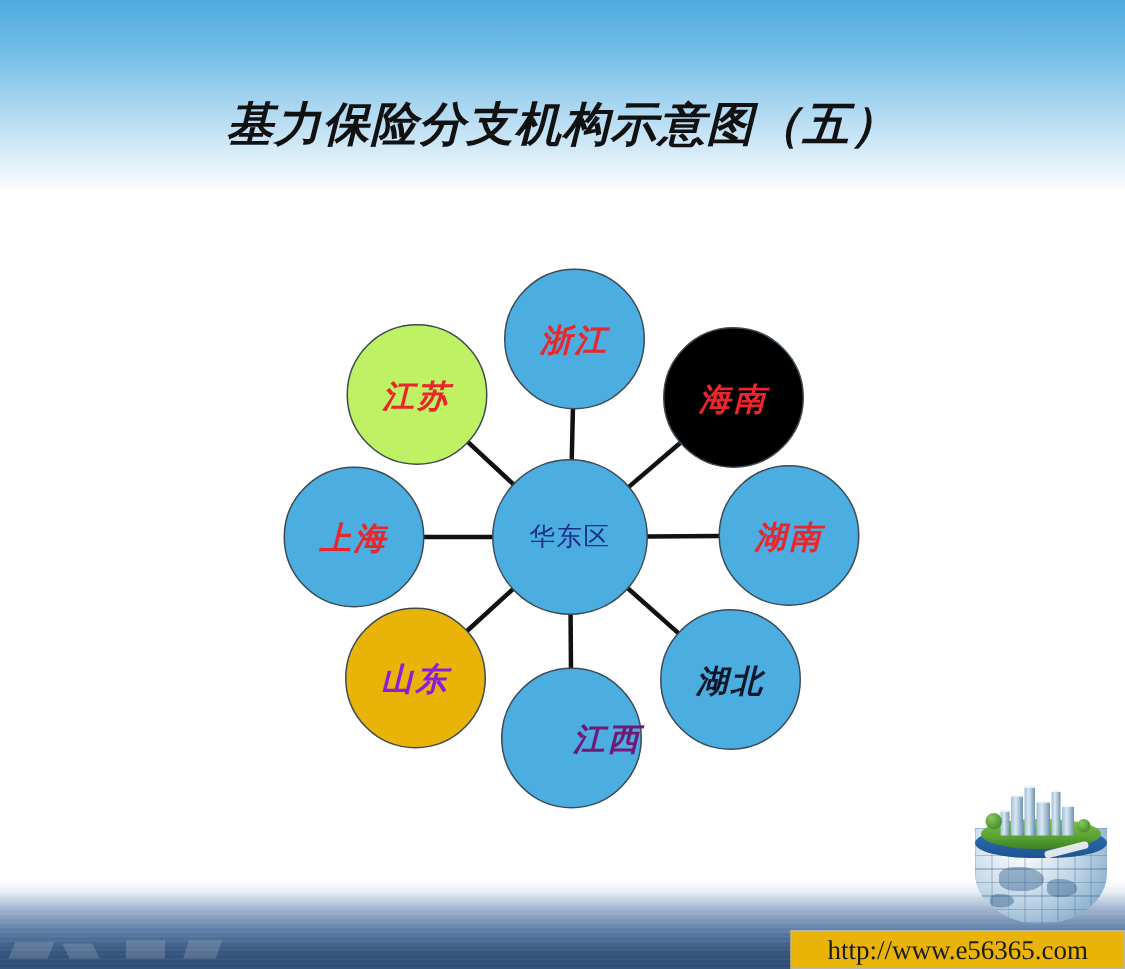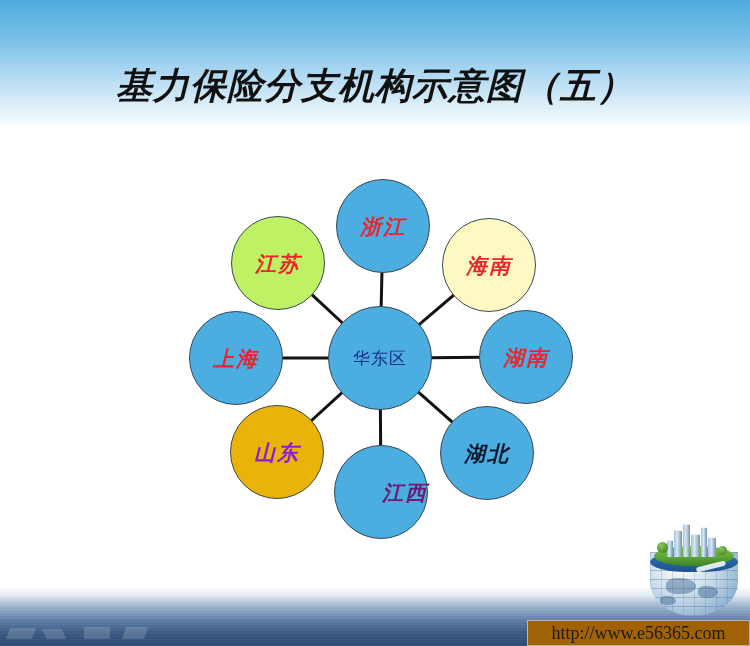--- a/index.html
+++ b/index.html
@@ -66,21 +66,21 @@
   .sea-shape.s4 { left: 124px;top: 627px; width: 22px; height: 12px; transform: skewX(-18deg); }
 
   
   .title {
     position: absolute;
     left: 0;
     top: 62px;
     width: 750px;
     text-align: center;
     font-family: "DejaVu Serif", "Liberation Serif", serif;
-    font-size: 36px;
+    font-size: 31px;
     font-weight: bold;
     font-style: italic;
     color: #111111;
     letter-spacing: 1px;
     white-space: nowrap;
   }
 
   
   .diagram {
     position: absolute;
@@ -219,21 +219,21 @@
   .tree.t1 { left: 13px; top: 18px; width: 11px; height: 11px; }
   .tree.t2 { left: 74px; top: 22px; width: 9px;  height: 9px; }
 
   
   .url-box {
     position: absolute;
     left: 527px;
     top: 620px;
     width: 223px;
     height: 26px;
-    background: #a16207;
+    background: #eab308;
     border: 1px solid #b6b6b6;
     box-sizing: border-box;
     display: flex;
     align-items: center;
     justify-content: center;
   }
   .url-text {
     font-family: "Liberation Serif", "DejaVu Serif", serif;
     font-size: 18px;
     color: #1b1b1b;
@@ -267,21 +267,21 @@
         <line x1="329" y1="358" x2="282" y2="358" stroke="#111111" stroke-width="3"></line>
         <line x1="342.6797002106732" y1="323.24089725503876" x2="311.66144686880455" y2="294.35134757388664" stroke="#111111" stroke-width="3"></line>
       </svg>
     <div id="nodes-layer">
         <div class="node center" style="left: 328px; top: 306px; width: 104px; height: 104px; background: rgb(75, 173, 224); border-color: rgb(59, 74, 85);">
           <span class="node-label" style="color: rgb(26, 46, 138);">华东区</span>
         </div>
         <div class="node spoke" style="left: 336px; top: 179px; width: 94px; height: 94px; background: rgb(75, 173, 224); border-color: rgb(59, 74, 85);">
           <span class="node-label" style="color: rgb(232, 38, 43); font-style: italic;">浙江</span>
         </div>
-        <div class="node spoke" style="left: 442px; top: 218px; width: 94px; height: 94px; background: #fef9c3; border-color: rgb(59, 74, 85);">
+        <div class="node spoke" style="left: 442px; top: 218px; width: 94px; height: 94px; background: #000000; border-color: rgb(59, 74, 85);">
           <span class="node-label" style="color: rgb(232, 38, 43);">海南</span>
         </div>
         <div class="node spoke" style="left: 479px; top: 310px; width: 94px; height: 94px; background: rgb(75, 173, 224); border-color: rgb(59, 74, 85);">
           <span class="node-label" style="color: rgb(232, 38, 43);">湖南</span>
         </div>
         <div class="node spoke" style="left: 440px; top: 406px; width: 94px; height: 94px; background: rgb(75, 173, 224); border-color: rgb(59, 74, 85);">
           <span class="node-label" style="color: #0f172a;">湖北</span>
         </div>
         <div class="node spoke" style="left: 334px; top: 445px; width: 94px; height: 94px; background: rgb(75, 173, 224); border-color: rgb(59, 74, 85);">
           <span class="node-label" style="color: #701a75; margin-left: 48px;">江西</span>

